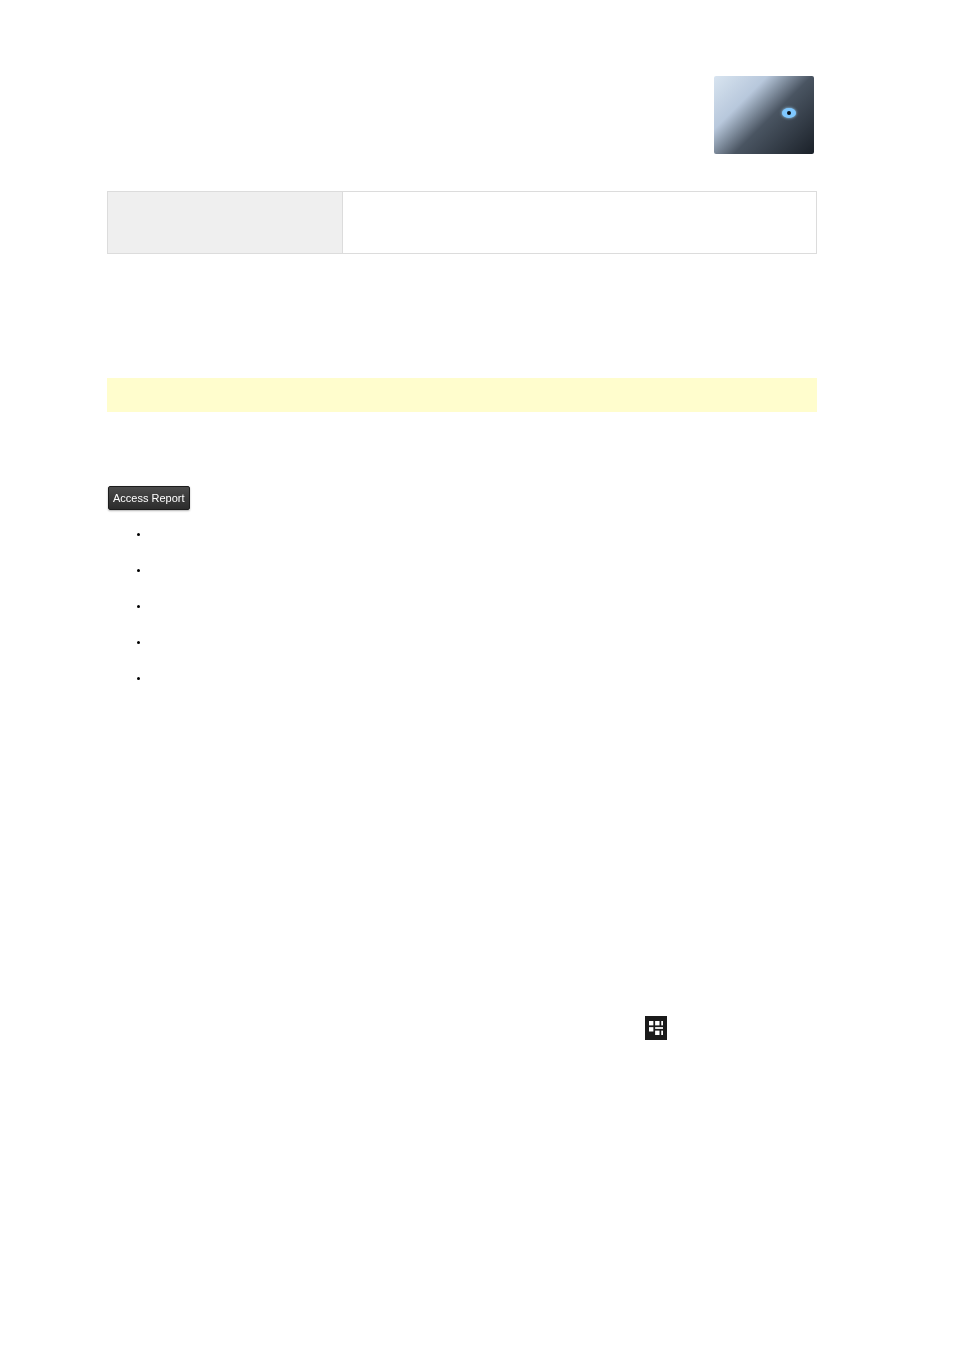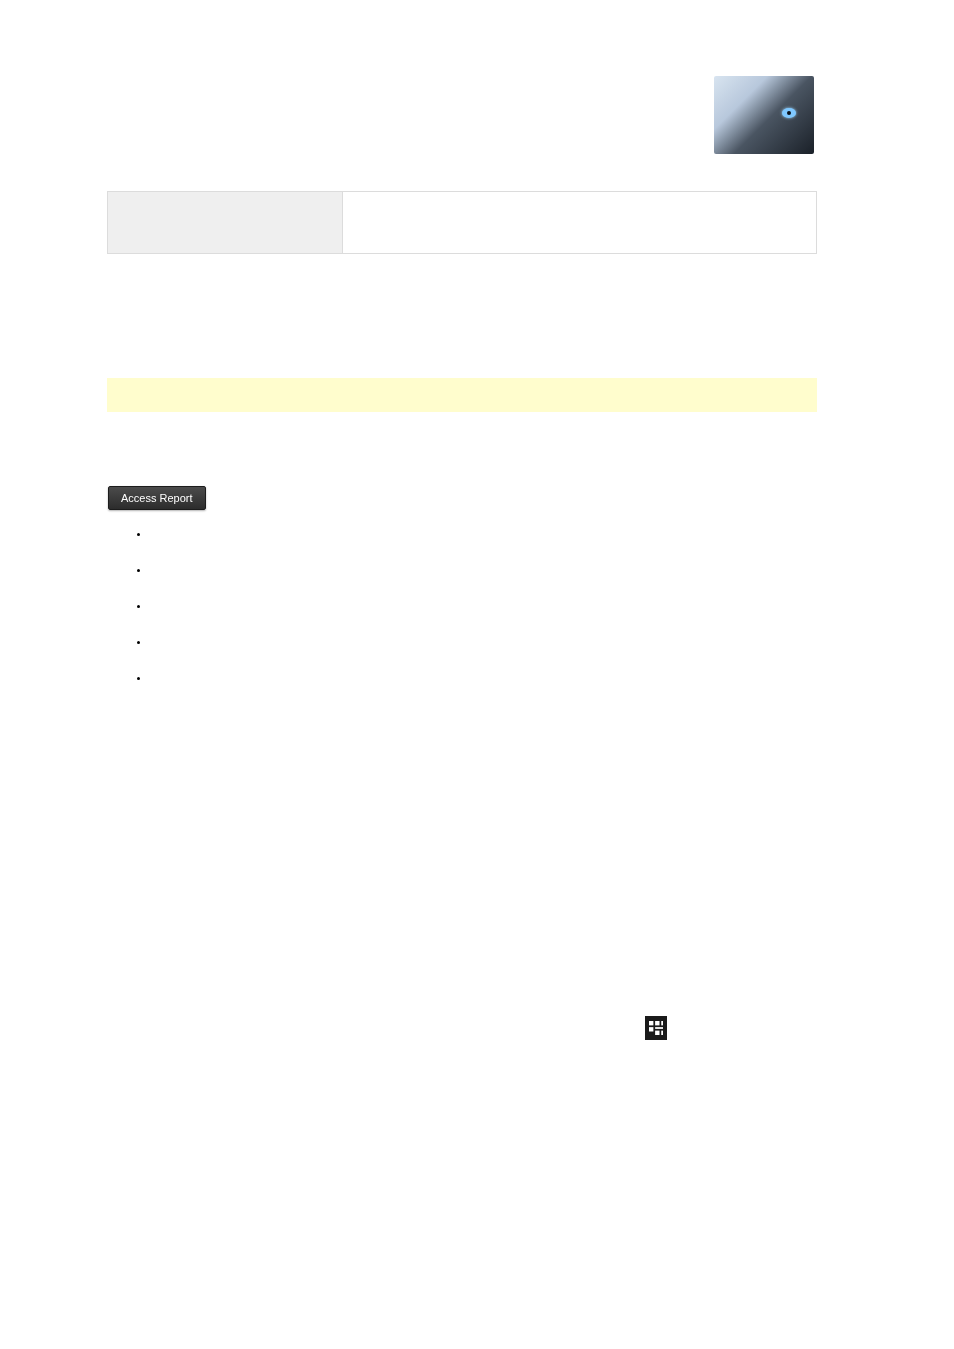--- a/index.html
+++ b/index.html
@@ -69,21 +69,21 @@
     left: 107px;
     width: 710px;
     height: 34px;
     background: #fffdcd;
   }
   .access-btn {
     position: absolute;
     top: 486px;
     left: 108px;
     height: 24px;
-    padding: 0 12px;
+    padding: 0 4px;
     font-size: 11px;
     color: #fff;
     background: linear-gradient(#4b4b4b, #2c2c2c);
     border: 1px solid #1c1c1c;
     border-radius: 2px;
     cursor: pointer;
     display: inline-flex;
     align-items: center;
     box-shadow: 0 1px 2px rgba(0,0,0,0.3);
     justify-content: center;

